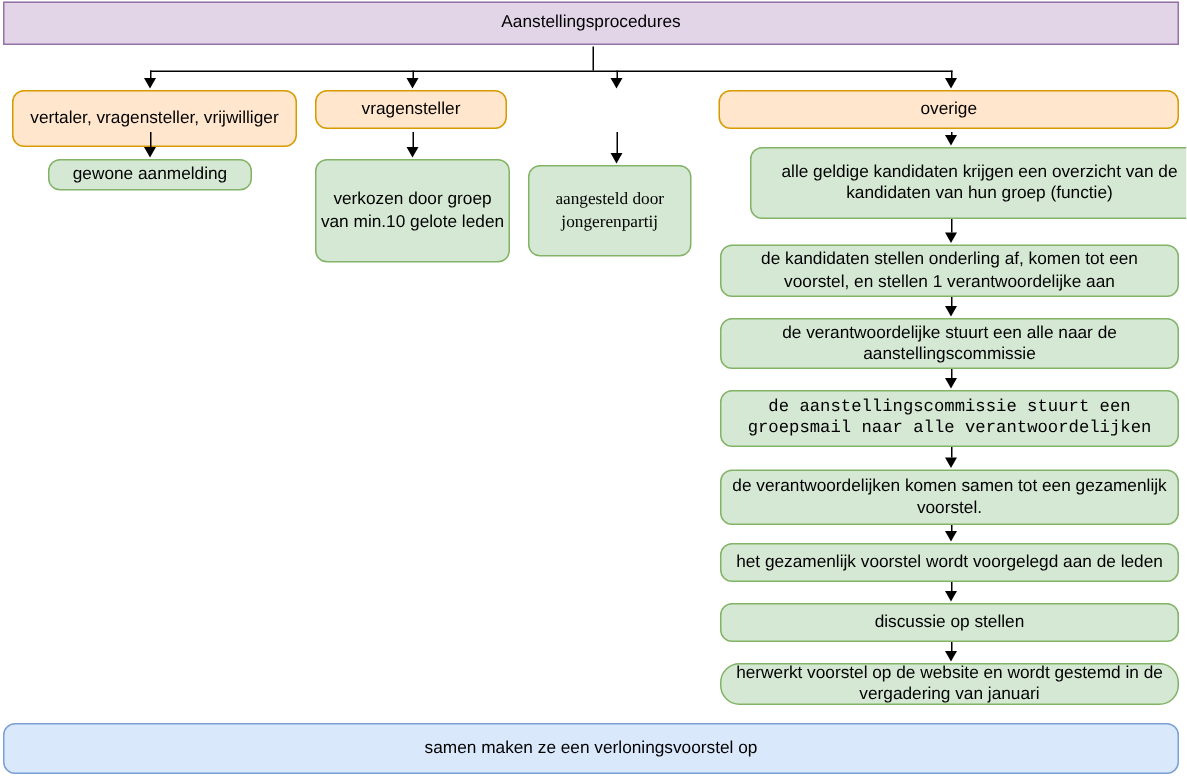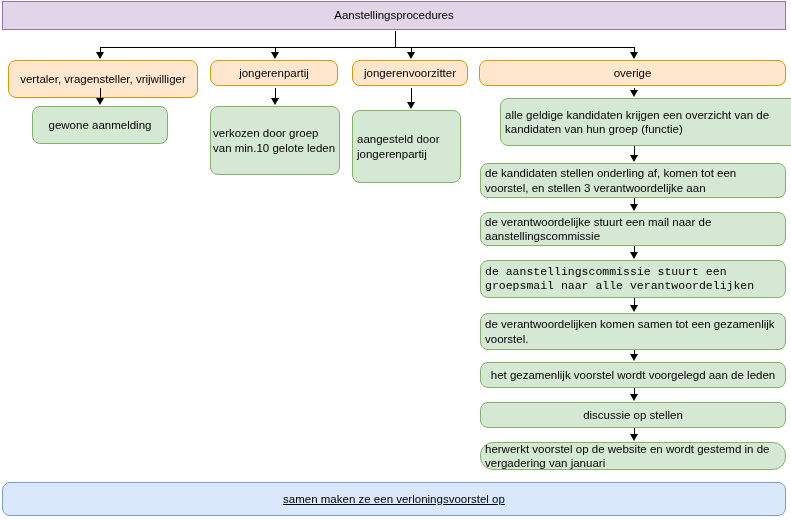--- a/index.html
+++ b/index.html
@@ -11,29 +11,30 @@
     font-size:11.5px;
     color:#000;
     overflow:hidden;
   }
   .box{
     position:absolute;
     box-sizing:border-box;
     display:flex;
     align-items:center;
     justify-content:center;
+    text-align:center;
     line-height:1.25;
     padding:1px 4px;
     border:1px solid #000;
   }
   .rounded{border-radius:8px;}
   .purple{background:var(--purple_fill,#e1d5e7);border-color:var(--purple_border,#9673a6);}
   .orange{background:var(--orange_fill,#ffe6cc);border-color:var(--orange_border,#d79b00);}
   .green{background:var(--green_fill,#d5e8d4);border-color:var(--green_border,#82b366);}
-  .blue{background:var(--blue_fill,#dae8fc);border-color:var(--blue_border,#7a9fd4);text-decoration:underline;}
+  .blue{background:var(--blue_fill,#dae8fc);border-color:var(--blue_border,#7a9fd4);}
   .nowrap{white-space:nowrap;}
   .vline{position:absolute;width:1px;background:#000;}
   .hline{position:absolute;height:1px;background:#000;}
   .ah{
     position:absolute;width:0;height:0;
     border-left:4.5px solid transparent;
     border-right:4.5px solid transparent;
     border-top:7px solid #000;
   }
 </style>
@@ -50,46 +51,45 @@
   <div class="vline" style="left:100px;top:47px;height:6px;"></div>
   <div class="ah" style="left:96px;top:52px;"></div>
   <div class="vline" style="left:275px;top:47px;height:6px;"></div>
   <div class="ah" style="left:271px;top:52px;"></div>
   <div class="vline" style="left:411px;top:47px;height:6px;"></div>
   <div class="ah" style="left:407px;top:52px;"></div>
   <div class="vline" style="left:634px;top:47px;height:6px;"></div>
   <div class="ah" style="left:630px;top:52px;"></div>
 
   <div class="box orange rounded nowrap" style="left:8px;top:60px;width:190px;height:38px;">vertaler, vragensteller, vrijwilliger</div>
-  <div class="box orange rounded nowrap" style="left:210px;top:60px;width:128px;height:26px;">jongerenpartij</div>
-  <div class="box orange rounded nowrap" style="left:352px;top:60px;width:116px;height:26px;">jongerenvoorzitter</div>
+  <div class="box orange rounded nowrap" style="left:210px;top:60px;width:128px;height:26px;">vragensteller</div>
   <div class="box orange rounded" style="left:479px;top:60px;width:307px;height:26px;">overige</div>
 
   <div class="vline" style="left:100px;top:88px;height:10px;"></div>
   <div class="ah" style="left:96px;top:98px;"></div>
   <div class="vline" style="left:275px;top:88px;height:10px;"></div>
   <div class="ah" style="left:271px;top:98px;"></div>
   <div class="vline" style="left:411px;top:88px;height:14px;"></div>
   <div class="ah" style="left:407px;top:102px;"></div>
   <div class="vline" style="left:634px;top:88px;height:3px;"></div>
   <div class="ah" style="left:630px;top:90px;"></div>
 
-  <div class="box green rounded" style="left:32px;top:106px;width:136px;height:38px;">gewone aanmelding</div>
+  <div class="box green rounded" style="left:32px;top:106px;width:136px;height:21px;">gewone aanmelding</div>
   <div class="box green rounded" style="left:210px;top:106px;width:130px;height:69px;padding:1px 2px;">verkozen door groep van min.10 gelote leden</div>
-  <div class="box green rounded" style="left:352px;top:110px;width:109px;height:73px;">aangesteld door jongerenpartij</div>
+  <div class="box green rounded" style="left:352px;top:110px;width:109px;height:61px;font-family:Liberation Serif, serif;">aangesteld door jongerenpartij</div>
 
   <div class="box green rounded" style="left:480px;top:98px;width:306px;height:48px;margin-left:20px;">alle geldige kandidaten krijgen een overzicht van de kandidaten van hun groep (functie)</div>
   <div class="vline" style="left:634px;top:146px;height:9px;"></div>
   <div class="ah" style="left:630px;top:155px;"></div>
 
-  <div class="box green rounded" style="left:480px;top:163px;width:306px;height:35px;">de kandidaten stellen onderling af, komen tot een voorstel, en stellen 3 verantwoordelijke aan</div>
+  <div class="box green rounded" style="left:480px;top:163px;width:306px;height:35px;">de kandidaten stellen onderling af, komen tot een voorstel, en stellen 1 verantwoordelijke aan</div>
   <div class="vline" style="left:634px;top:198px;height:6px;"></div>
   <div class="ah" style="left:630px;top:204px;"></div>
 
-  <div class="box green rounded" style="left:480px;top:212px;width:306px;height:34px;">de verantwoordelijke stuurt een mail naar de aanstellingscommissie</div>
+  <div class="box green rounded" style="left:480px;top:212px;width:306px;height:34px;">de verantwoordelijke stuurt een alle naar de aanstellingscommissie</div>
   <div class="vline" style="left:634px;top:246px;height:6px;"></div>
   <div class="ah" style="left:630px;top:252px;"></div>
 
   <div class="box green rounded" style="left:480px;top:260px;width:306px;height:38px;font-family:Liberation Mono, monospace;">de aanstellingscommissie stuurt een groepsmail naar alle verantwoordelijken</div>
   <div class="vline" style="left:634px;top:298px;height:7px;"></div>
   <div class="ah" style="left:630px;top:305px;"></div>
 
   <div class="box green rounded" style="left:480px;top:313px;width:306px;height:37px;">de verantwoordelijken komen samen tot een gezamenlijk voorstel.</div>
   <div class="vline" style="left:634px;top:350px;height:4px;"></div>
   <div class="ah" style="left:630px;top:354px;"></div>

